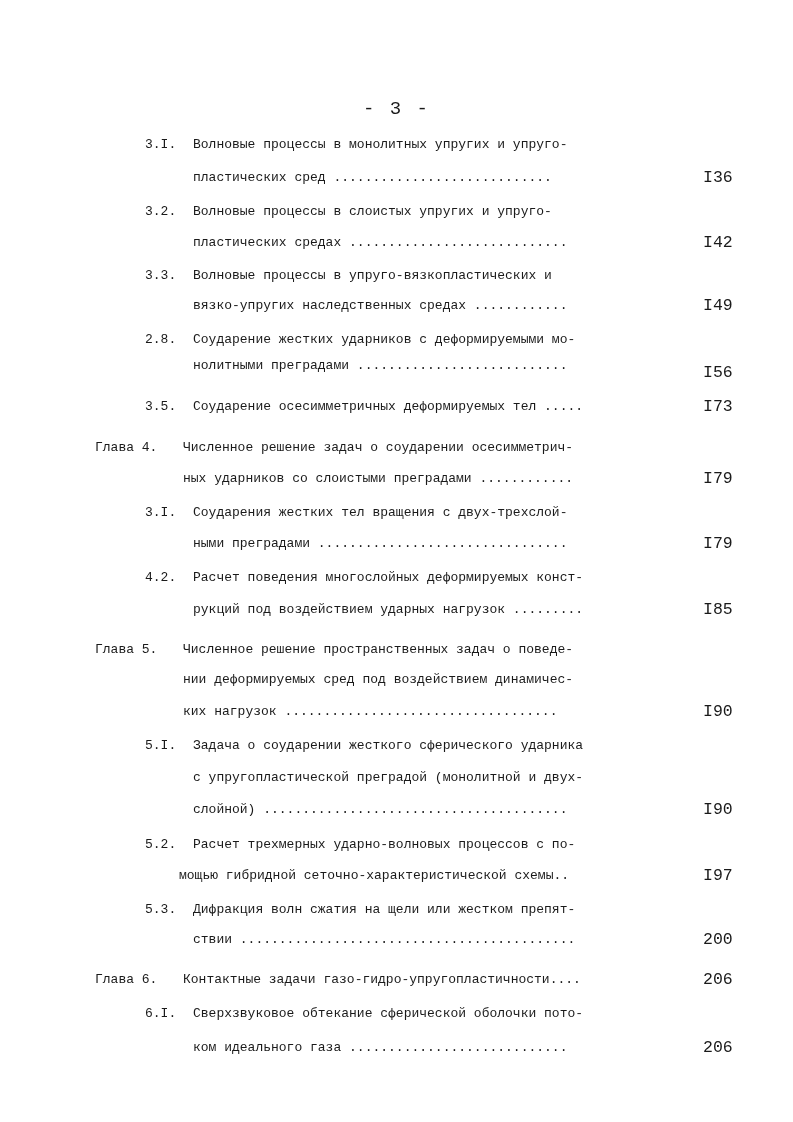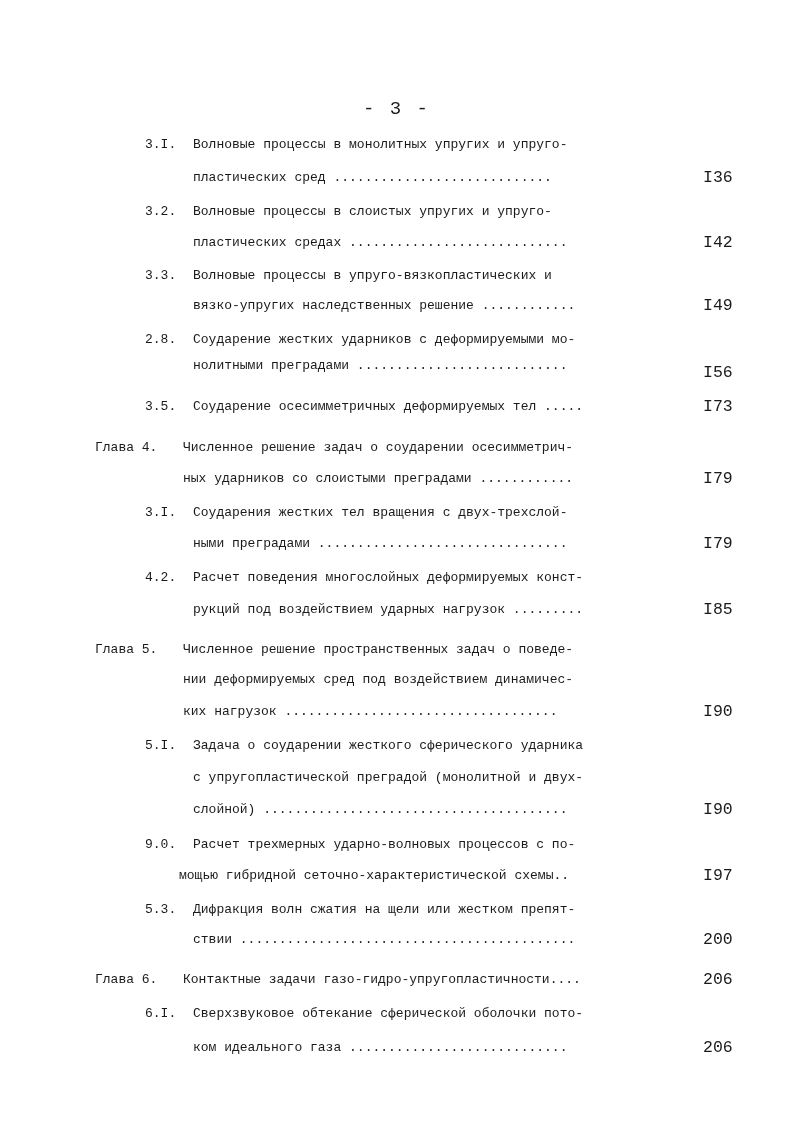--- a/index.html
+++ b/index.html
@@ -20,21 +20,21 @@
 <div class="line" style="top:168px;left:193px">пластических сред ............................</div>
 <div class="pg" style="top:168px">I36</div>
 
 <div class="line" style="top:202px;left:145px">3.2.</div>
 <div class="line" style="top:202px;left:193px">Волновые процессы в слоистых упругих и упруго-</div>
 <div class="line" style="top:233px;left:193px">пластических средах ............................</div>
 <div class="pg" style="top:233px">I42</div>
 
 <div class="line" style="top:266px;left:145px">3.3.</div>
 <div class="line" style="top:266px;left:193px">Волновые процессы в упруго-вязкопластических и</div>
-<div class="line" style="top:296px;left:193px">вязко-упругих наследственных решение ............</div>
+<div class="line" style="top:296px;left:193px">вязко-упругих наследственных средах ............</div>
 <div class="pg" style="top:296px">I49</div>
 
 <div class="line" style="top:330px;left:145px">2.8.</div>
 <div class="line" style="top:330px;left:193px">Соударение жестких ударников с деформируемыми мо-</div>
 <div class="line" style="top:356px;left:193px">нолитными преградами ...........................</div>
 <div class="pg" style="top:363px">I56</div>
 
 <div class="line" style="top:397px;left:145px">3.5.</div>
 <div class="line" style="top:397px;left:193px">Соударение осесимметричных деформируемых тел .....</div>
 <div class="pg" style="top:397px">I73</div>
@@ -59,21 +59,21 @@
 <div class="line" style="top:670px;left:183px">нии деформируемых сред под воздействием динамичес-</div>
 <div class="line" style="top:702px;left:183px">ких нагрузок ...................................</div>
 <div class="pg" style="top:702px">I90</div>
 
 <div class="line" style="top:736px;left:145px">5.I.</div>
 <div class="line" style="top:736px;left:193px">Задача о соударении жесткого сферического ударника</div>
 <div class="line" style="top:768px;left:193px">с упругопластической преградой (монолитной и двух-</div>
 <div class="line" style="top:800px;left:193px">слойной) .......................................</div>
 <div class="pg" style="top:800px">I90</div>
 
-<div class="line" style="top:835px;left:145px">9.0.</div>
+<div class="line" style="top:835px;left:145px">5.2.</div>
 <div class="line" style="top:835px;left:193px">Расчет трехмерных ударно-волновых процессов с по-</div>
 <div class="line" style="top:866px;left:179px">мощью гибридной сеточно-характеристической схемы..</div>
 <div class="pg" style="top:866px">I97</div>
 
 <div class="line" style="top:900px;left:145px">5.3.</div>
 <div class="line" style="top:900px;left:193px">Дифракция волн сжатия на щели или жестком препят-</div>
 <div class="line" style="top:930px;left:193px">ствии ...........................................</div>
 <div class="pg" style="top:930px">200</div>
 
 <div class="line" style="top:970px;left:95px">Глава 6.</div>

